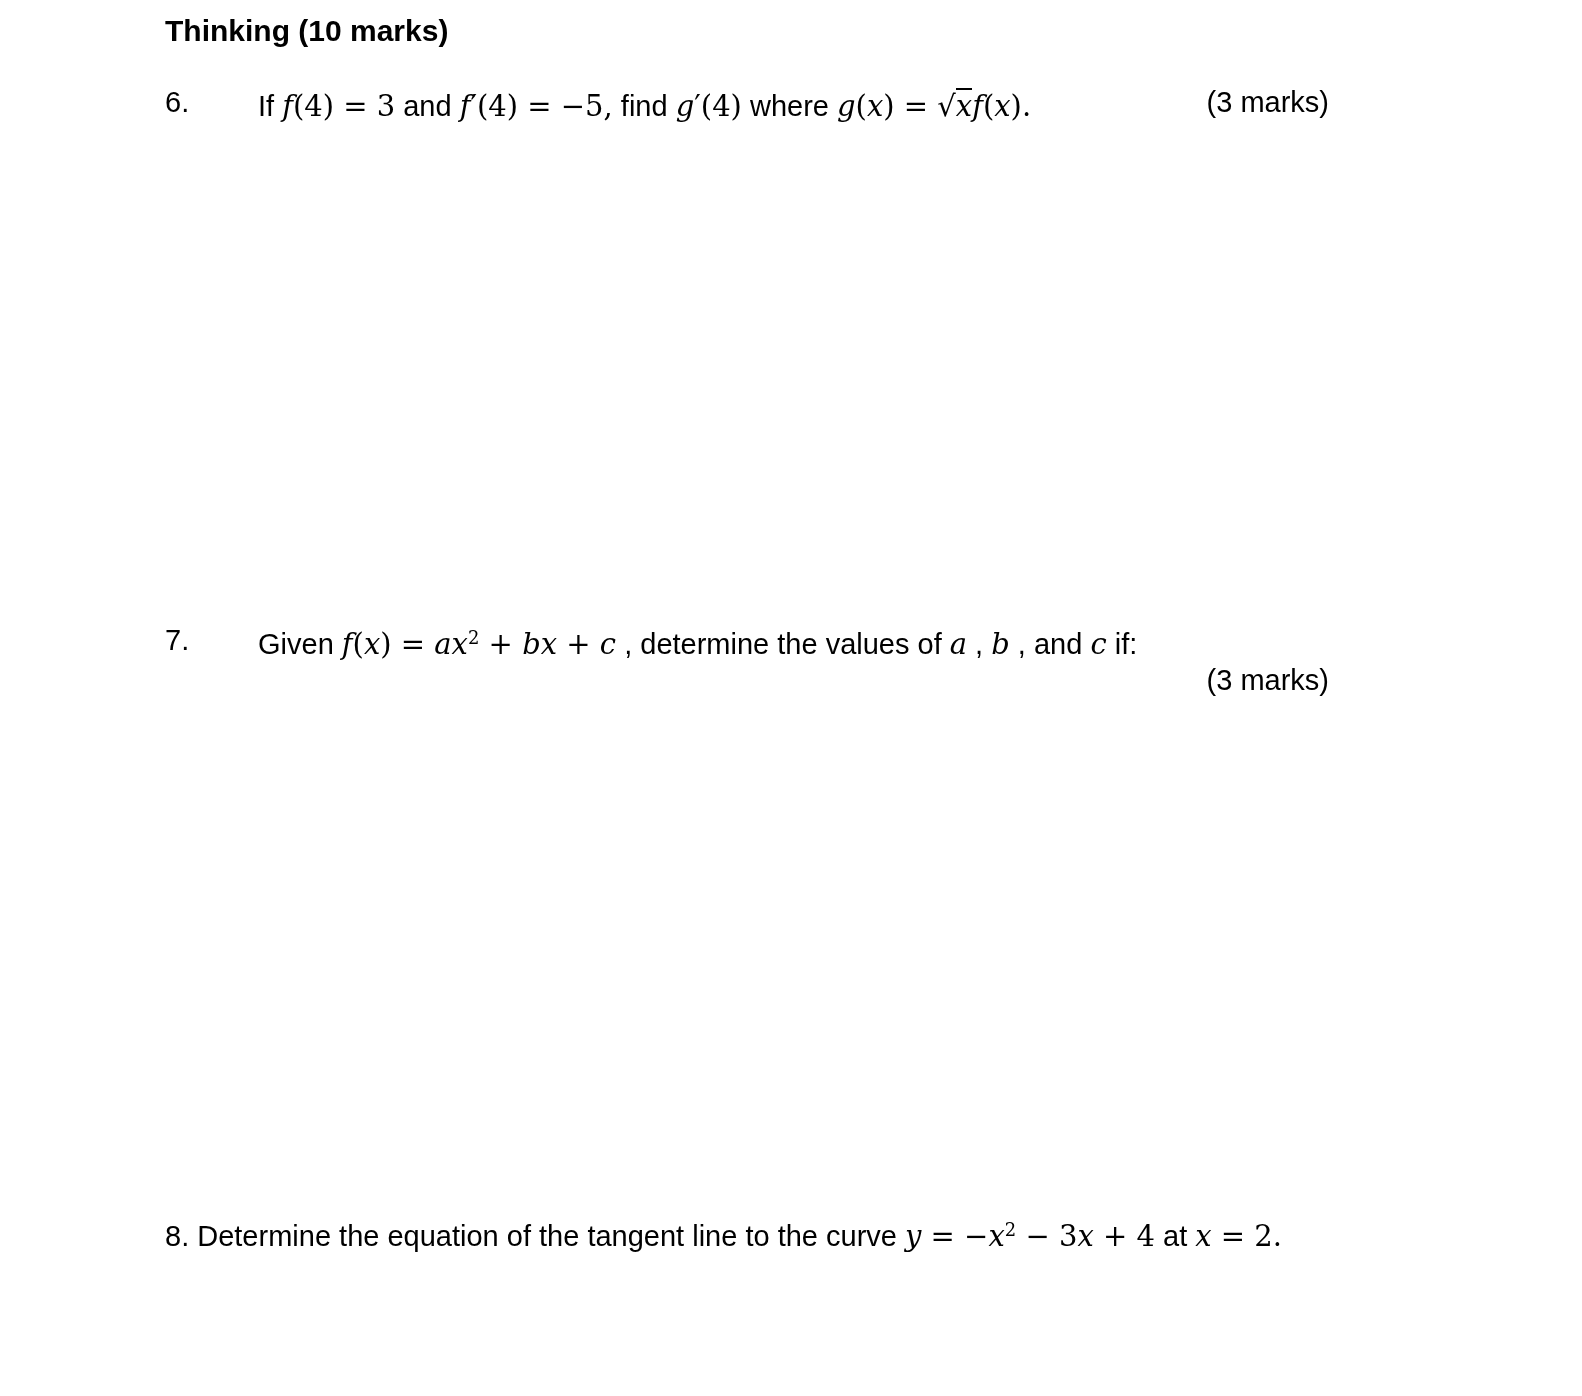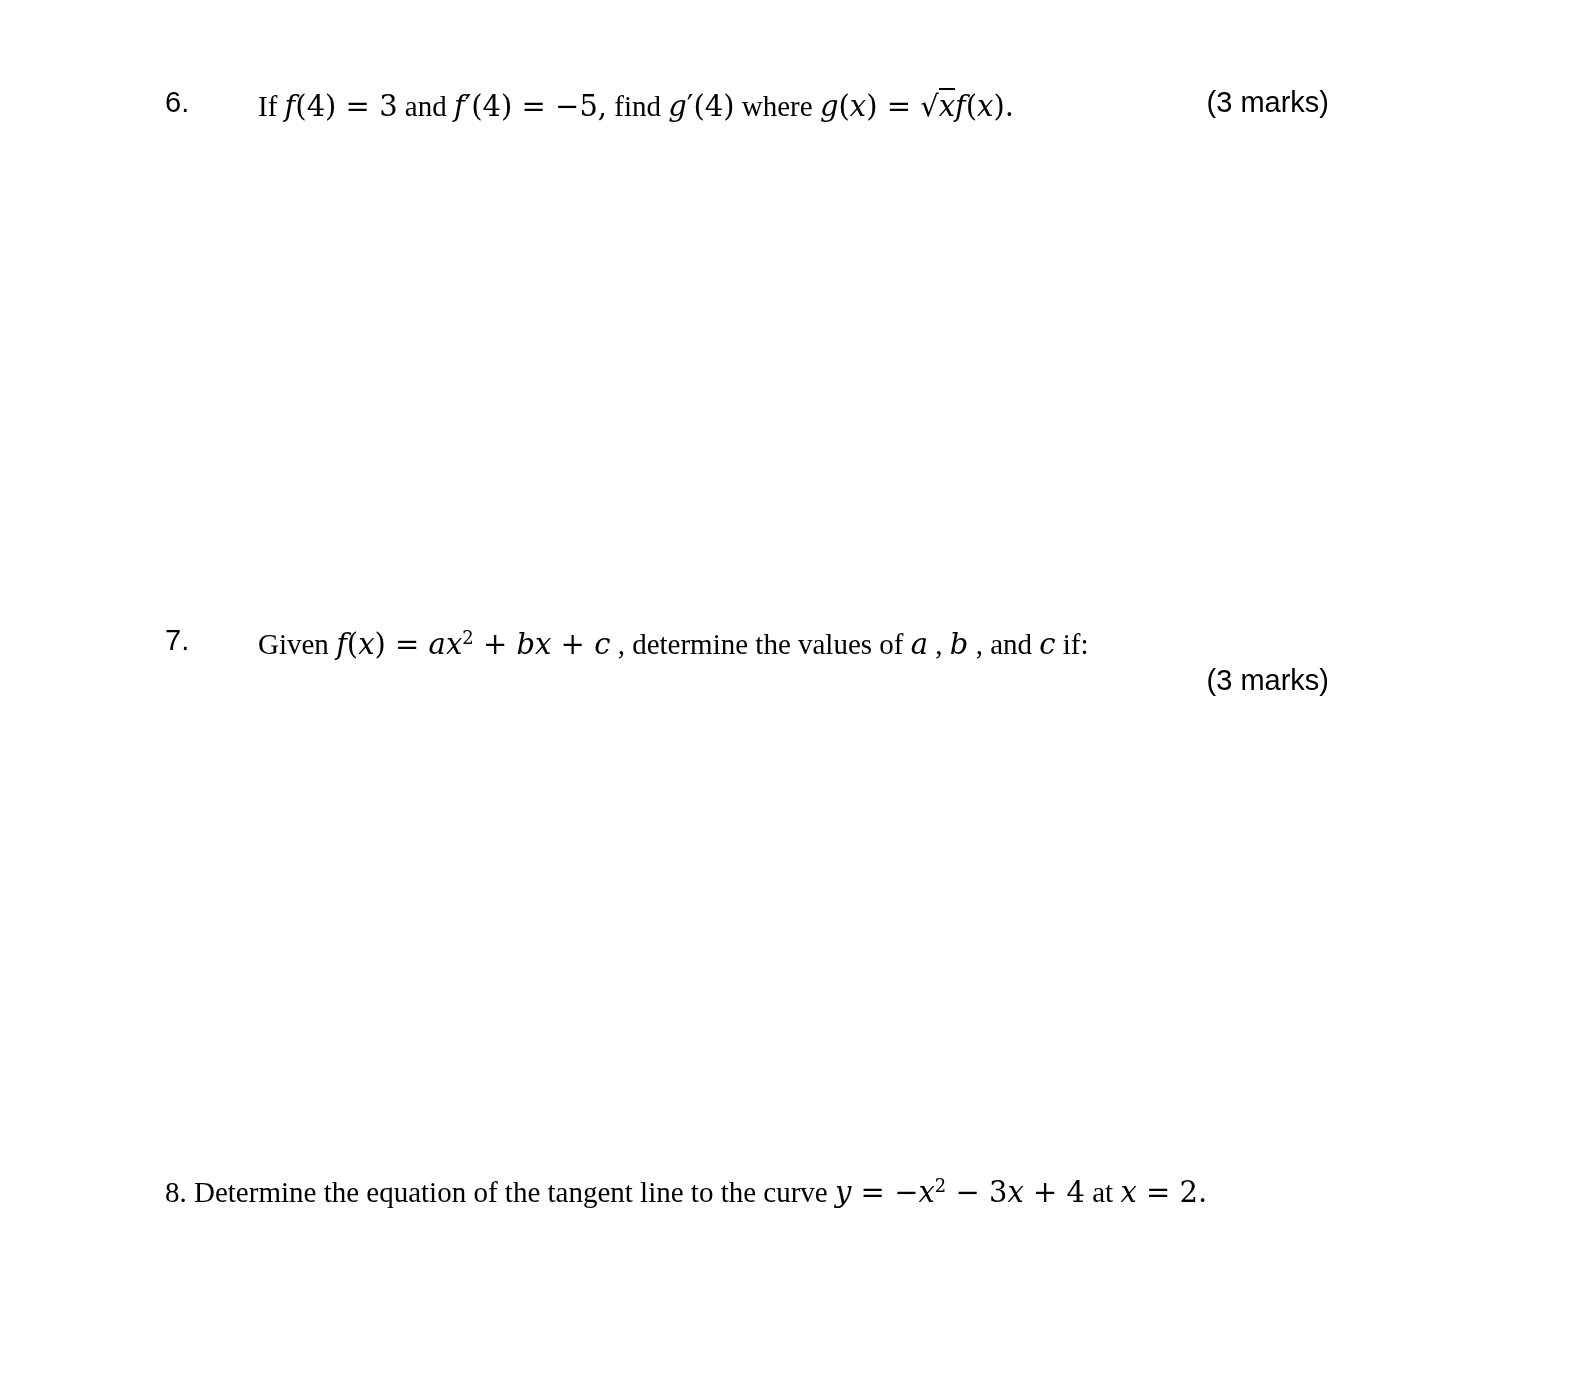--- a/index.html
+++ b/index.html
@@ -25,21 +25,21 @@
     font-weight: 700;
     white-space: nowrap;
   }
   .q {
     position: absolute;
     left: 165px;
     width: 1182px;
   }
   .q6 { top: 86px; }
   .q7 { top: 624px; }
-  .q8 { top: 1172px; }
+  .q8 { top: 1216px; }
   .qnum {
     position: absolute;
     left: 0;
     top: 0;
   }
   .qbody {
     margin-left: 93px;
     line-height: 40px;
     white-space: nowrap;
   }
@@ -52,21 +52,21 @@
     white-space: nowrap;
   }
   .q6 .marks { top: 0; }
   .q7 .marks { top: 40px; }
   .q8 .marksline {
     text-align: right;
     line-height: 40px;
   }
   
   .w {
-    font-family: Liberation Serif, serif;
+    font-family: Liberation Sans, sans-serif;
   }
   .v {
     font-family: "DejaVu Serif", serif;
     font-style: italic;
   }
   .n {
     font-family: "DejaVu Serif", serif;
     font-style: normal;
   }
   sup.n, sup.v {
@@ -84,20 +84,21 @@
     padding-top: 1px;
     display: inline-block;
     line-height: 1.05;
   }
 </style>
 </head>
 <body>
 
 <div class="page">
 
+  <div class="heading">Thinking (10 marks)</div>
 
   <div class="q q6">
     <span class="qnum">6.</span>
     <div class="qbody"><span class="w">If </span><span class="v">f</span><span class="n">(4) = 3</span><span class="w"> and </span><span class="v">f</span><span class="n">′(4) = −5,</span><span class="w"> find </span><span class="v">g</span><span class="n">′(4)</span><span class="w"> where </span><span class="v">g</span><span class="n">(</span><span class="v">x</span><span class="n">) = </span><span class="n"><span class="radsign">√</span><span class="radicand v">x</span></span><span class="v">f</span><span class="n">(</span><span class="v">x</span><span class="n">).</span></div>
     <span class="marks">(3 marks)</span>
   </div>
 
   <div class="q q7">
     <span class="qnum">7.</span>
     <div class="qbody">

